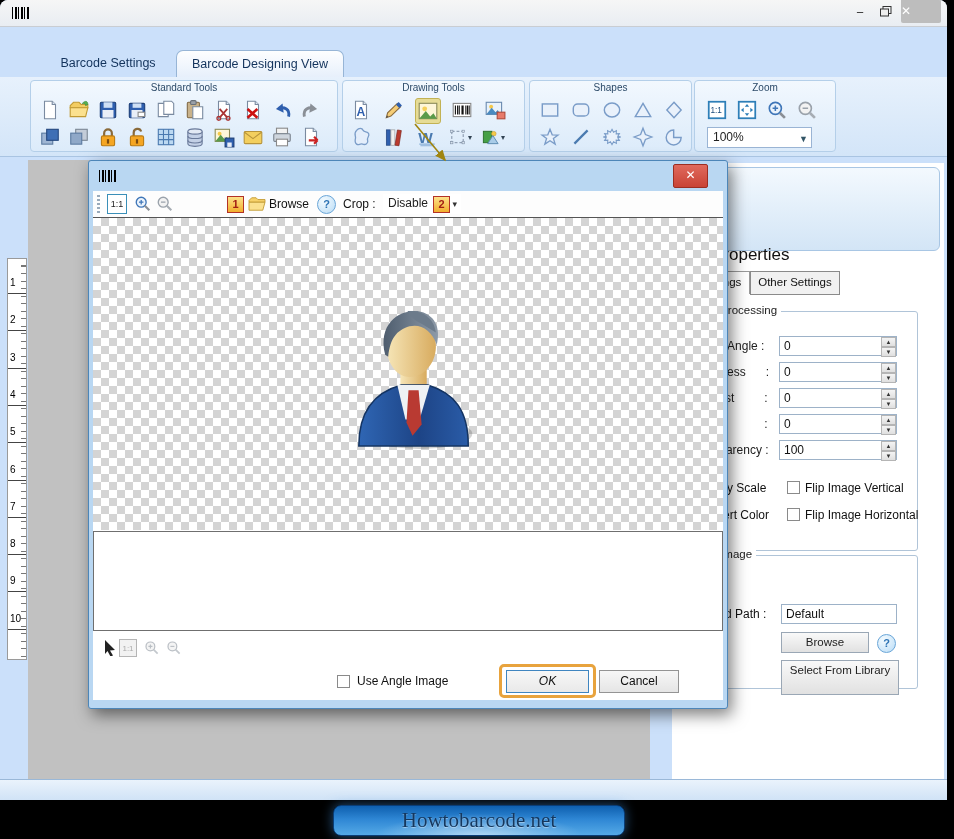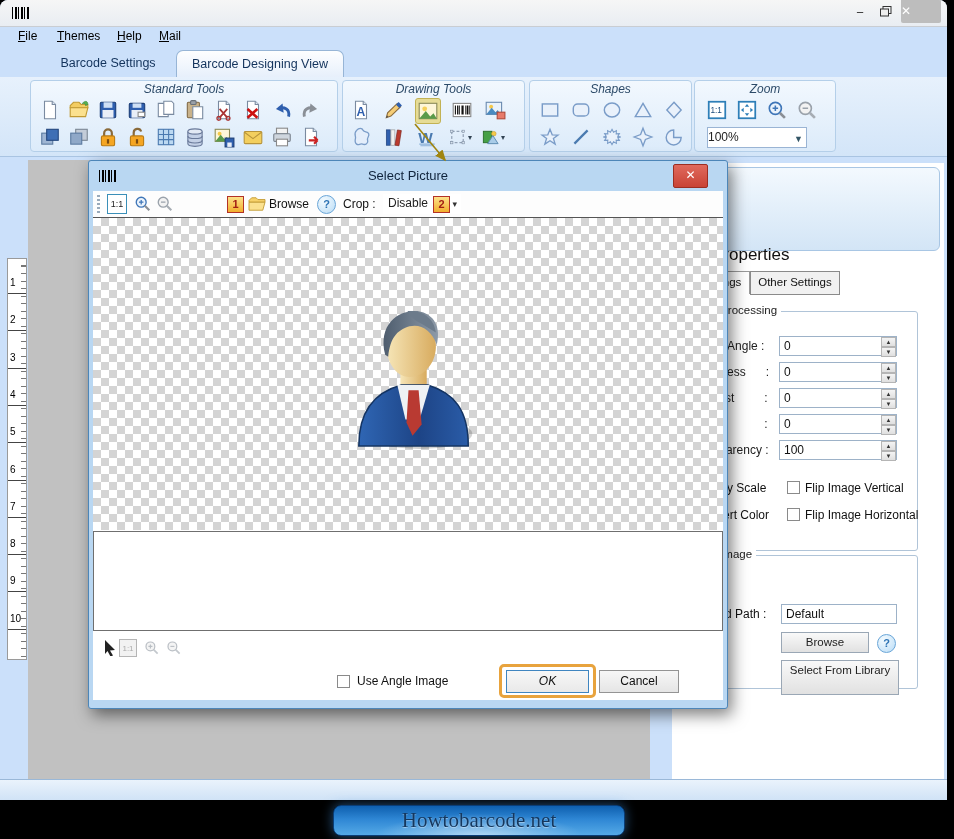--- a/index.html
+++ b/index.html
@@ -27,32 +27,32 @@
   #tab-inactive{left:48px;top:56px;width:120px;text-align:center;color:#13335c;font-size:12.5px;}
   #tab-active{left:176px;top:50px;width:166px;height:27px;border:1px solid #97b5d6;border-bottom:none;
               border-radius:7px 7px 0 0;background:linear-gradient(#fdfeff,#e6effb);
               text-align:center;line-height:26px;color:#13335c;font-size:12.5px;}
   
   #ribbon{left:0;top:77px;width:947px;height:79px;background:linear-gradient(#e7f1fc,#d3e5f8);
           border-bottom:1px solid #a9c4e2;}
   .group{top:3px;height:70px;border:1px solid #b4cfe9;border-radius:4px;
          background:linear-gradient(#f2f8fe,#dcebfa);}
   .group-label{position:absolute;left:0;top:1px;width:100%;text-align:center;
-               font-size:12px;color:#2c4a68;font-style:italic;}
+               font-size:10px;color:#2c4a68;}
   .icon-row{position:absolute;display:flex;}
   .icn{width:24px;height:24px;display:flex;align-items:center;justify-content:center;position:relative;}
   .icn svg{display:block;}
   .icn .dd{font-size:8px;color:#345;margin-left:1px;}
   [data-name="picture-tool-icon"]{background:#e6dc96;border:1px solid #c2b254;border-radius:3px;}
   #g-standard{left:30px;width:306px;}
   #g-drawing{left:342px;width:181px;}
   #g-shapes{left:529px;width:161px;}
   #g-zoom{left:694px;width:140px;}
   #zoom-select{position:absolute;left:12px;top:46px;width:98px;height:19px;background:#fff;
-               border:1px solid #9ab4d4;line-height:18px;color:#222;}
+               border:1px solid #9ab4d4;line-height:18px;padding-left:5px;color:#222;}
   #zoom-select .arr{position:absolute;right:3px;top:2px;font-size:9px;color:#356;}
   
   #anno-arrow{left:403px;top:118px;width:64px;height:56px;pointer-events:none;z-index:40;}
   
   #canvas{left:28px;top:160px;width:622px;height:619px;background:#c1c1c1;}
   #ruler{left:7px;top:258px;width:18px;height:400px;background:#fff;border:1px solid #9a9a9a;}
   .ruler-num{position:absolute;left:2px;font-size:10px;color:#000;}
   .ruler-line{position:absolute;left:0;width:100%;height:1px;background:#444;}
   #ruler-ticks{position:absolute;right:0;top:0;width:5px;height:100%;
       background:repeating-linear-gradient(180deg,transparent 0 6.5px,#777 6.5px 7.5px);}
@@ -150,26 +150,20 @@
     <div class="abs winbtn" id="btn-min" data-name="minimize-button">−</div>
     <div class="abs winbtn" id="btn-max" data-name="restore-button">
       <svg width="12" height="11" viewBox="0 0 12 11">
           <rect x="3" y="0.5" width="8" height="7" fill="none" stroke="#333"></rect>
           <rect x="0.5" y="3" width="8" height="7" fill="#eee" stroke="#333"></rect>
         </svg>
     </div>
     <div class="abs" id="btn-close" data-name="close-button">✕</div>
   </div>
 
-  <div class="abs" id="menubar" data-name="menu-bar">
-    <span class="abs menu-item" style="left:18px" data-name="menu-file"><u>F</u>ile</span>
-    <span class="abs menu-item" style="left:57px" data-name="menu-themes"><u>T</u>hemes</span>
-    <span class="abs menu-item" style="left:117px" data-name="menu-help"><u>H</u>elp</span>
-    <span class="abs menu-item" style="left:159px" data-name="menu-mail"><u>M</u>ail</span>
-  </div>
 
   <div class="abs" id="tab-inactive" data-name="tab-barcode-settings">Barcode Settings</div>
   <div class="abs" id="tab-active" data-name="tab-barcode-designing-view">Barcode Designing View</div>
 
   <div class="abs" id="ribbon" data-name="ribbon">
     <div class="abs group" id="g-standard" data-name="group-standard-tools">
       <div class="group-label" data-name="group-label">Standard Tools</div>
       <div class="icon-row" style="left:7px;top:17px;gap:5px;">
           <span class="icn" data-name="new-document-icon">
             <svg width="22" height="22" viewBox="0 0 20 20">
@@ -607,21 +601,20 @@
       <div class="abs help-icon" style="left:198px;top:78px;" data-name="help-icon">?</div>
       <div class="abs pbtn" style="left:102px;top:104px;width:118px;height:35px;line-height:19px;" data-name="select-from-library-button">Select From Library</div>
     </div>
   </div>
 
   <div class="abs" id="statusbar" data-name="status-bar"></div>
 
   <div class="abs" id="dialog" data-name="select-picture-dialog">
     <div class="abs" id="dlg-titlebar" data-name="dialog-title-bar">
       <div class="abs" id="dlg-icon" data-name="dialog-barcode-icon"></div>
-      <div class="abs" id="dlg-title" data-name="dialog-title">Select Picture</div>
       <div class="abs" id="dlg-close" data-name="dialog-close-button">✕</div>
     </div>
     <div class="abs" id="dlg-body" data-name="dialog-body">
       <div class="abs" id="dlg-toolbar" data-name="dialog-toolbar">
         <div class="abs" id="dlg-grip" data-name="toolbar-grip"></div>
         <div class="abs tbtn" id="btn-11" data-name="actual-size-button">1:1</div>
         <div class="abs tbtn" id="btn-zin" data-name="zoom-in-icon">
           <svg width="18" height="18" viewBox="0 0 20 20">
               <circle cx="8" cy="8" r="5.5" fill="#eaf3fc" stroke="#3f76b8" stroke-width="1.5"></circle>
               <path d="M8 5.5v5M5.5 8h5" stroke="#3f76b8" stroke-width="1.4"></path>

